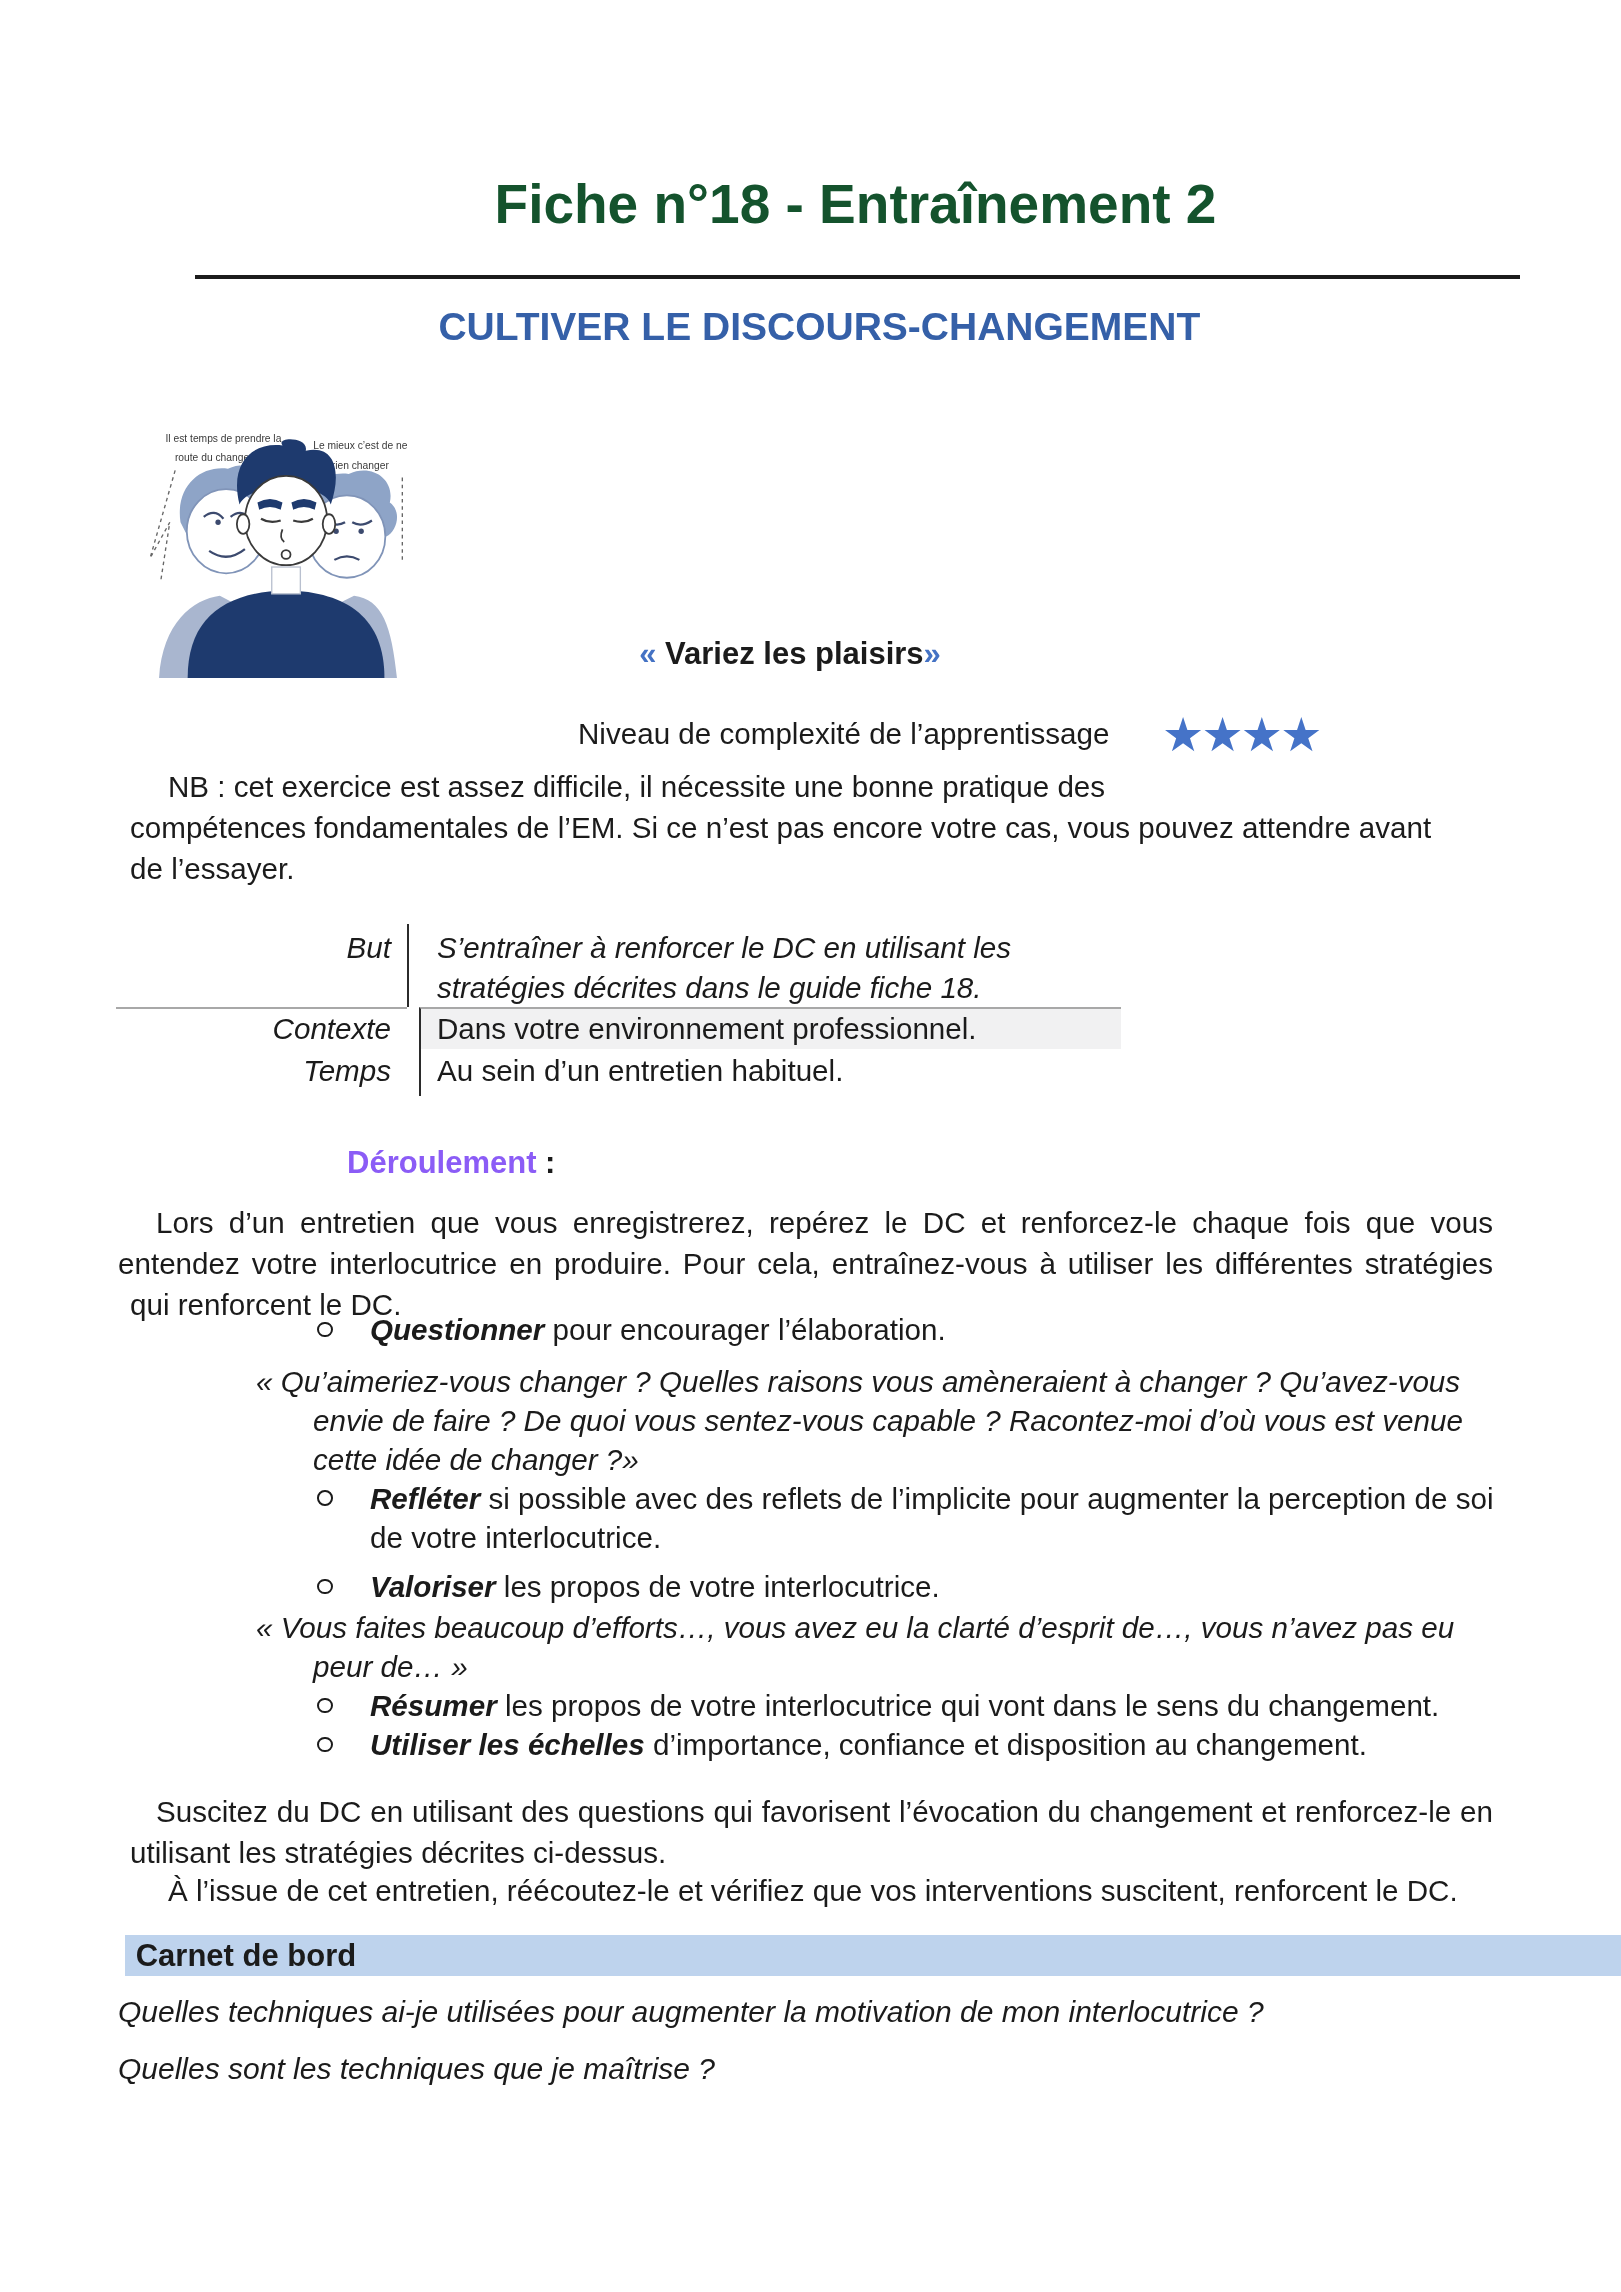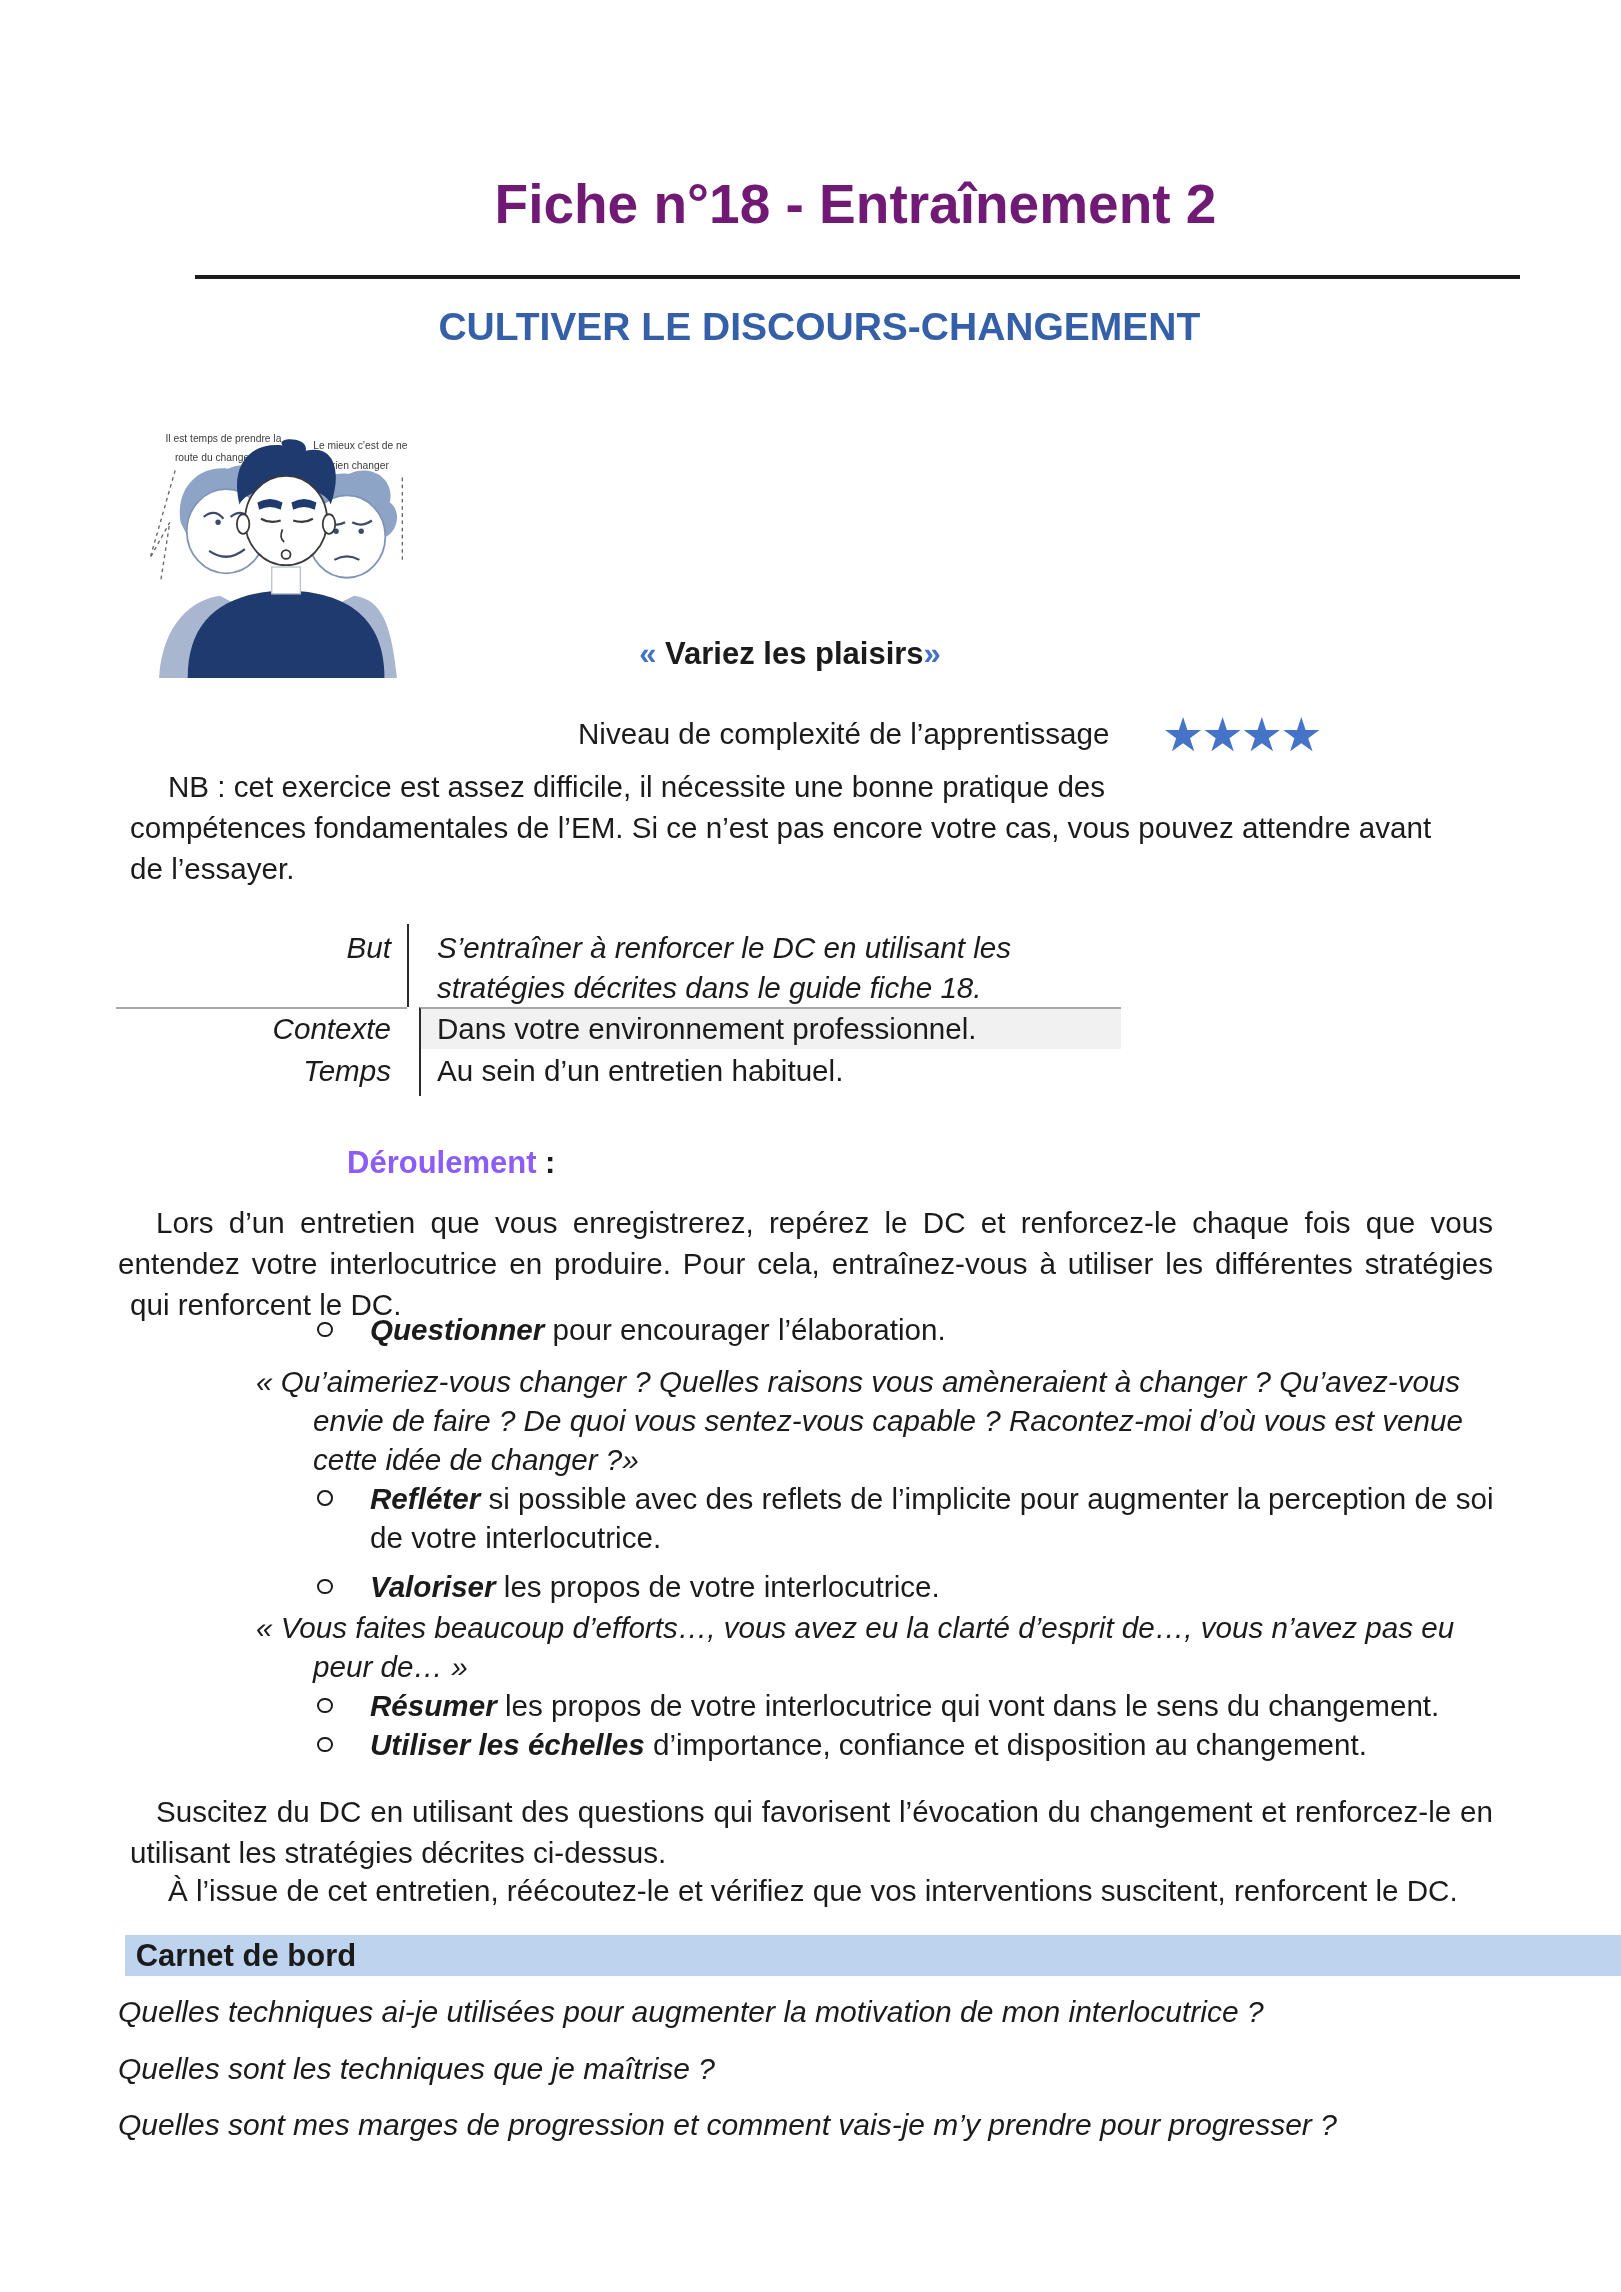--- a/index.html
+++ b/index.html
@@ -6,21 +6,21 @@
   .page{
     position:relative;width:1621px;height:2293px;background:#ffffff;
     font-family:"Liberation Sans",sans-serif;color:#1b1b1b;overflow:hidden;
     margin:0 auto;
   }
   .abs{position:absolute;}
   .nowrap{white-space:nowrap;margin-left:12px;}
 
   
   .title{left:90px;top:172px;width:1531px;text-align:center;
-    font-size:55px;font-weight:bold;color:#701a75;}
+    font-size:55px;font-weight:bold;color:#14532d;}
   .rule{left:195px;top:275px;width:1325px;height:3.6px;background:#1c1c1c;}
   .subtitle{left:13.4px;top:305px;width:1612px;text-align:center;
     font-size:39px;font-weight:bold;color:#3560a8;letter-spacing:0px;}
 
   
   .illus{left:134px;top:397px;width:288px;height:281px;}
 
   
   .variez{left:0px;top:636px;width:1580px;text-align:center;
     font-size:31px;font-weight:bold;color:#1b1b1b;}
@@ -217,16 +217,15 @@
       <span class="marker"></span>
       <span class="b-bold">Utiliser les échelles</span><span> d’importance, confiance et disposition au changement.</span>
     </div>
 
   </div>
   <div class="abs aissue body-block indent nowrap">À l’issue de cet entretien, réécoutez-le et vérifiez que vos interventions suscitent, renforcent le DC.</div>
 
   <div class="abs carnet">Carnet de bord</div>
   <div class="abs question q-a">Quelles techniques ai-je utilisées pour augmenter la motivation de mon interlocutrice ?</div>
   <div class="abs question q-b">Quelles sont les techniques que je maîtrise ?</div>
-  <div class="abs question q-c">Quelles sont mes marges de progression et comment vais-je m’y prendre pour progresser ?</div>
 
 </div>
 
 
 </body></html>

